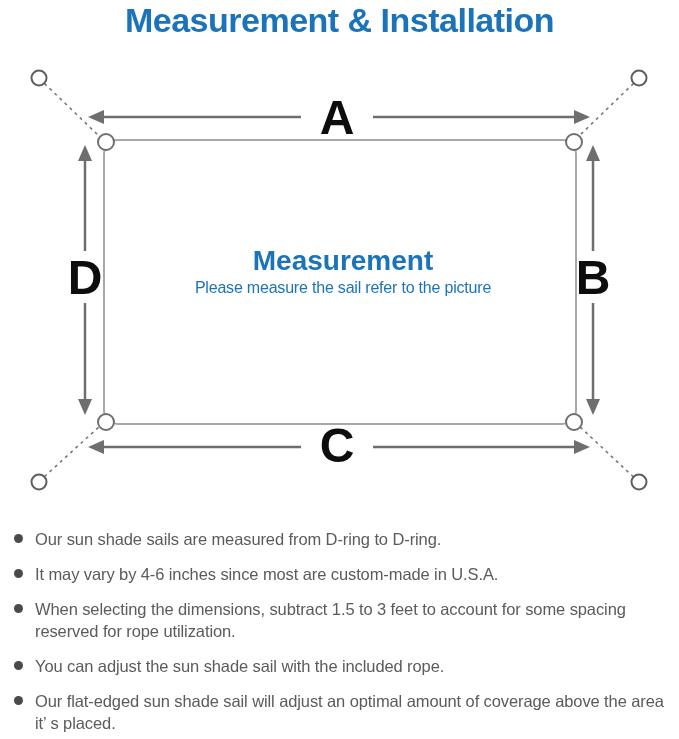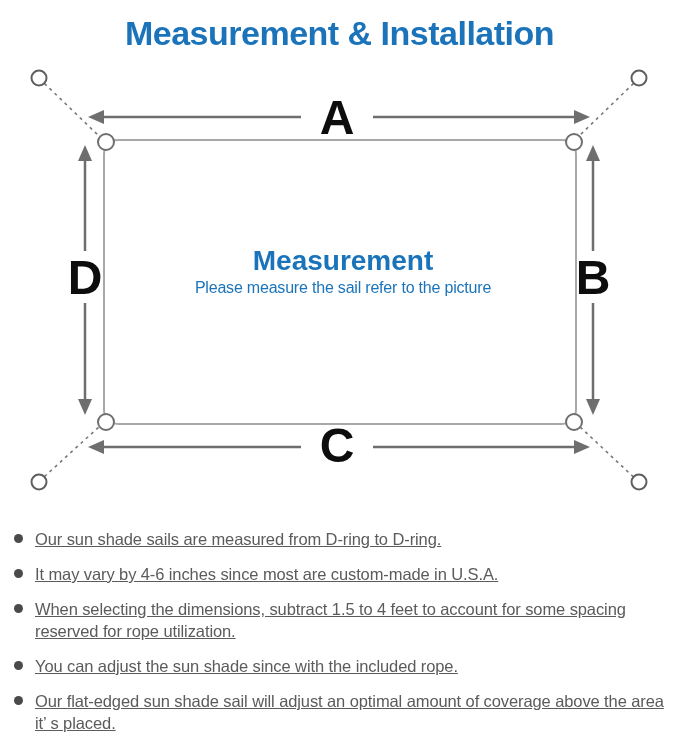--- a/index.html
+++ b/index.html
@@ -3,21 +3,21 @@
 <meta charset="utf-8">
 <style>
   html,body{margin:0;padding:0;}
   body{
     width:679px;height:739px;position:relative;overflow:hidden;
     background:#ffffff;
     font-family:"Liberation Sans",sans-serif;
   }
   .page-title{
     position:absolute;top:0;left:0;width:679px;
-    margin:0;padding-top:14px;
+    margin:0;padding-top:1px;
     text-align:center;
     font-size:34px;font-weight:bold;letter-spacing:-0.5px;
     color:#1b74ba;
   }
   .diagram-svg{
     position:absolute;top:0;left:0;width:679px;height:515px;display:block;
   }
   .dim-label{
     font-family:"Liberation Sans",sans-serif;
     font-size:48px;font-weight:bold;fill:#0d0d0d;
@@ -31,21 +31,21 @@
     font-size:16px;fill:#1b74ba;letter-spacing:-0.2px;
   }
   .notes-list{
     position:absolute;top:528px;left:12px;width:656px;
     margin:0;padding:0;list-style:none;
   }
   .notes-list li{
     display:flex;align-items:flex-start;
     margin:0 0 13px 0;
     color:#5b5b5b;
-    font-size:16.5px;line-height:22px;letter-spacing:-0.1px;text-decoration:underline;
+    font-size:16.5px;line-height:22px;letter-spacing:-0.1px;
   }
   .bullet-dot{
     flex:none;width:9px;height:9px;border-radius:50%;
     background:#4a4a4a;margin:6px 12px 0 2px;
   }
   .note-text{flex:1;}
 </style>
 </head>
 <body>
 
@@ -116,23 +116,23 @@
   <li>
     <span class="bullet-dot"></span>
     <span class="note-text">Our sun shade sails are measured from D-ring to D-ring.</span>
   </li>
   <li>
     <span class="bullet-dot"></span>
     <span class="note-text">It may vary by 4-6 inches since most are custom-made in U.S.A.</span>
   </li>
   <li>
     <span class="bullet-dot"></span>
-    <span class="note-text">When selecting the dimensions, subtract 1.5 to 4 feet to account for some spacing reserved for rope utilization.</span>
+    <span class="note-text">When selecting the dimensions, subtract 1.5 to 3 feet to account for some spacing reserved for rope utilization.</span>
   </li>
   <li>
     <span class="bullet-dot"></span>
-    <span class="note-text">You can adjust the sun shade since with the included rope.</span>
+    <span class="note-text">You can adjust the sun shade sail with the included rope.</span>
   </li>
   <li>
     <span class="bullet-dot"></span>
     <span class="note-text">Our flat-edged sun shade sail will adjust an optimal amount of coverage above the area it’ s placed.</span>
   </li>
 </ul>
 
 </body></html>

